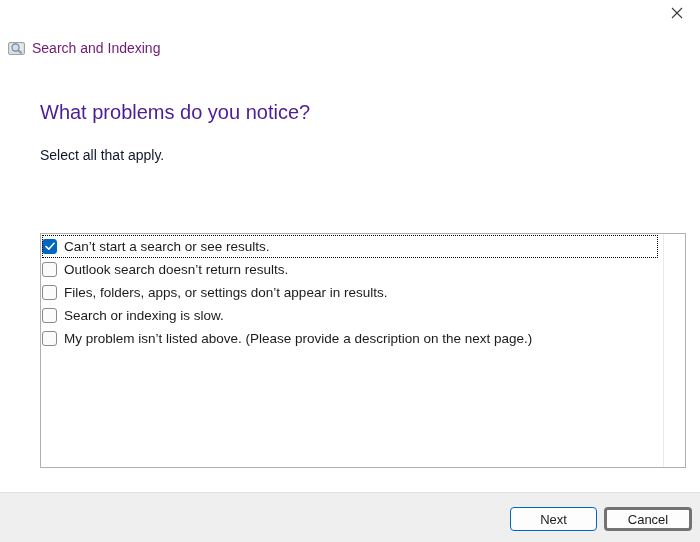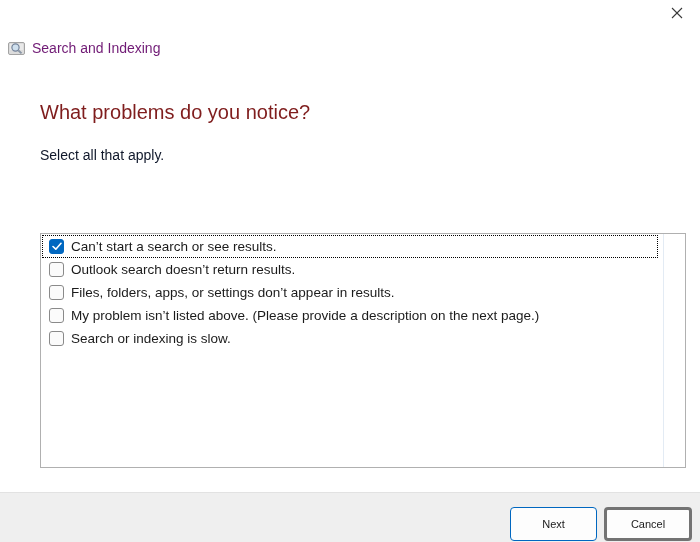--- a/index.html
+++ b/index.html
@@ -26,21 +26,21 @@
   .app-header {
     position: absolute; top: 40px; left: 8px;
     display: flex; align-items: center; gap: 7px;
   }
   .app-title { font-size: 14px; color: #701a75; }
 
   
   .heading {
     position: absolute; left: 40px; top: 101px;
     font-size: 20px; font-weight: 400;
-    color: #7f1d1d;
+    color: #4c1d95;
     letter-spacing: 0px;
   }
   .subheading {
     position: absolute; left: 40px; top: 147px;
     font-size: 14px; color: #0f172a;
   }
 
   
   .listbox {
     position: absolute; left: 40px; top: 233px;
@@ -54,21 +54,20 @@
     border-left: 1px solid #e3ebf4;
     background: #fff;
   }
   .rows {
     position: absolute; top: 1px; left: 1px; right: 27px;
   }
   .row {
     position: relative;
     display: flex; align-items: center;
     height: 23px;
-    padding-left: 7px;
   }
   .row.focused::after {
     content: "";
     position: absolute; inset: 0;
     border: 1px dotted #000;
     pointer-events: none;
   }
   .checkbox {
     width: 15px; height: 15px;
     border: 1px solid #8a8a8a; border-radius: 3px;
@@ -86,25 +85,25 @@
 
   
   .footer {
     position: absolute; left: 0; right: 0; bottom: 0;
     height: 50px;
     background: #efefef;
     border-top: 1px solid #e2e2e2;
   }
   .btn {
     position: absolute; top: 14px;
-    height: 34px;
+    height: 24px;
     border-radius: 4px;
     background: #fdfdfd;
     font-family: "Liberation Sans", sans-serif;
-    font-size: 11px; color: #1b1b1b;
+    font-size: 13px; color: #1b1b1b;
     display: flex; align-items: center; justify-content: center;
     padding: 8px;
   }
   .btn-next {
     left: 510px; width: 87px;
     border: 1px solid #0067C0;
   }
   .btn-cancel {
     left: 604px; width: 88px;
     border: 3px solid #737373;
@@ -157,28 +156,28 @@
     <span class="checkbox">
       
     </span>
     <span class="row-label">Files, folders, apps, or settings don’t appear in results.</span>
   </div>
 
   <div class="row">
     <span class="checkbox">
       
     </span>
-    <span class="row-label">My problem isn’t listed above. (Please provide a description on the next page.)</span>
+    <span class="row-label">Search or indexing is slow.</span>
   </div>
 
   <div class="row">
     <span class="checkbox">
       
     </span>
-    <span class="row-label">Search or indexing is slow.</span>
+    <span class="row-label">My problem isn’t listed above. (Please provide a description on the next page.)</span>
   </div>
 </div>
     <div class="scroll-track"></div>
   </div>
 
   <div class="footer">
     <button class="btn btn-next">Next</button>
     <button class="btn btn-cancel">Cancel</button>
   </div>
 

